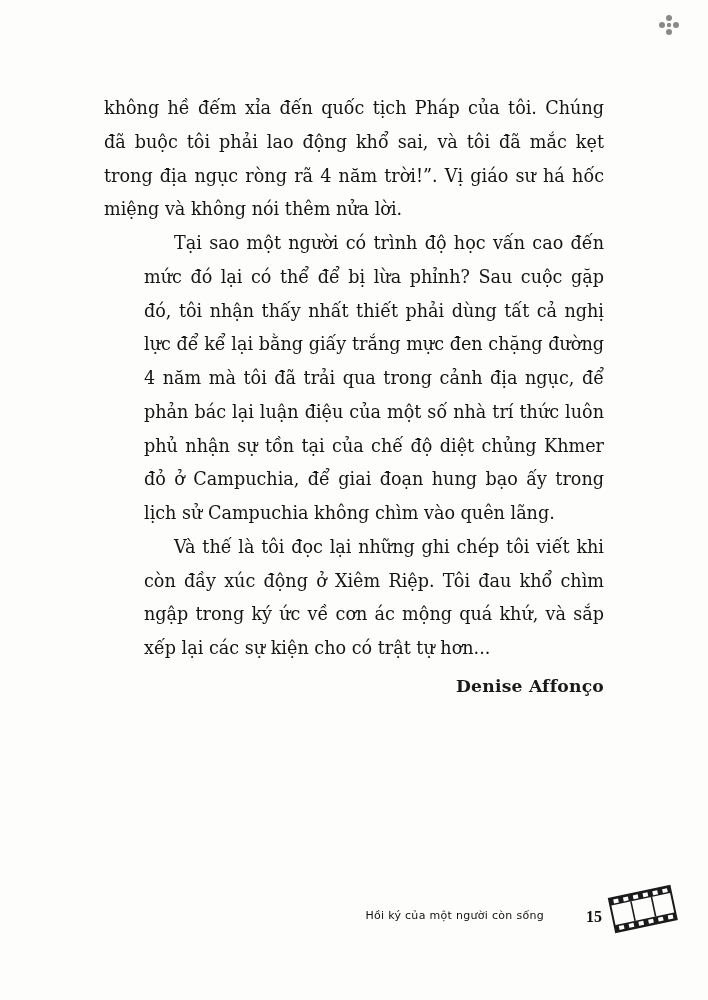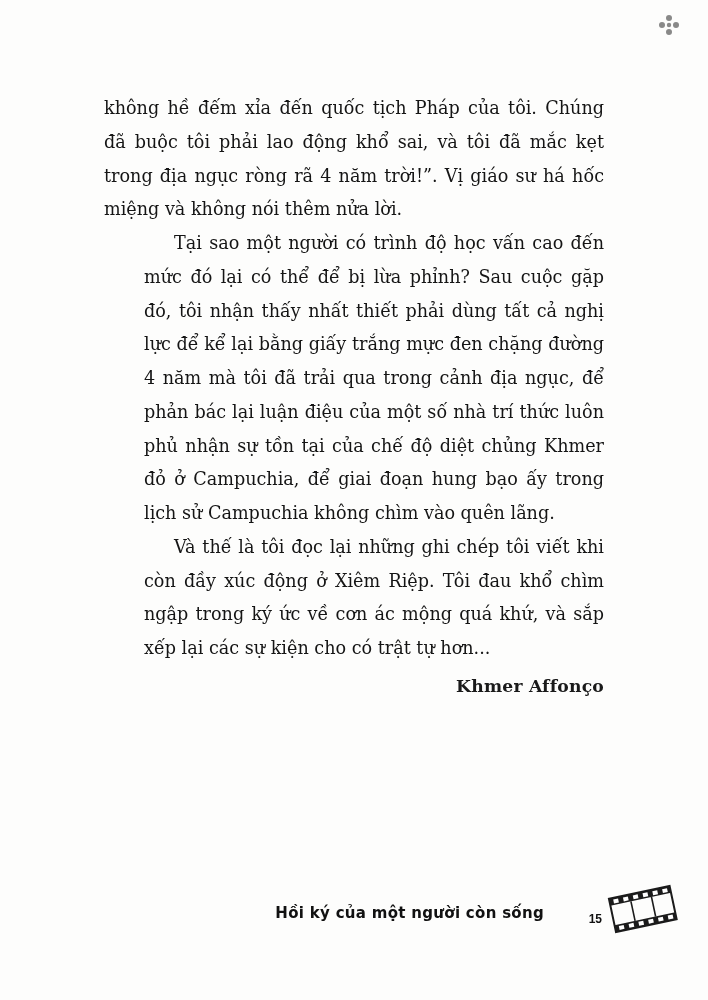--- a/index.html
+++ b/index.html
@@ -72,33 +72,33 @@
     left: 0;
     right: 0;
     bottom: 62px;
     height: 52px;
   }
   .footer-title {
     position: absolute;
     right: 164px;
     bottom: 16px;
     font-family: "DejaVu Sans", "Liberation Sans", sans-serif;
-    font-weight: bold;
-    font-size: 15px;
+    font-weight: normal;
+    font-size: 11px;
     letter-spacing: 0.3px;
     color: #111111;
     white-space: nowrap;
   }
   .footer-page {
     position: absolute;
     right: 106px;
     bottom: 12px;
-    font-family: Liberation Sans, sans-serif;
+    font-family: Liberation Serif, serif;
     font-weight: bold;
-    font-size: 12px;
+    font-size: 16px;
     color: #111111;
   }
   .footer-film {
     position: absolute;
     right: 28px;
     bottom: 0px;
     width: 74px;
     height: 56px;
   }
 </style>
@@ -118,21 +118,21 @@
       </g>
     </svg>
   </div>
 
   <div class="body-text">
     <p>không hề đếm xỉa đến quốc tịch Pháp của tôi. Chúng đã buộc tôi phải lao động khổ sai, và tôi đã mắc kẹt trong địa ngục ròng rã 4 năm trời!”. Vị giáo sư há hốc miệng và không nói thêm nửa lời.</p>
     <p class="indent">Tại sao một người có trình độ học vấn cao đến mức đó lại có thể để bị lừa phỉnh? Sau cuộc gặp đó, tôi nhận thấy nhất thiết phải dùng tất cả nghị lực để kể lại bằng giấy trắng mực đen chặng đường 4 năm mà tôi đã trải qua trong cảnh địa ngục, để phản bác lại luận điệu của một số nhà trí thức luôn phủ nhận sự tồn tại của chế độ diệt chủng Khmer đỏ ở Campuchia, để giai đoạn hung bạo ấy trong lịch sử Campuchia không chìm vào quên lãng.</p>
     <p class="indent">Và thế là tôi đọc lại những ghi chép tôi viết khi còn đầy xúc động ở Xiêm Riệp. Tôi đau khổ chìm ngập trong ký ức về cơn ác mộng quá khứ, và sắp xếp lại các sự kiện cho có trật tự hơn...</p>
   </div>
 
-  <div class="signature">Khmer Affonço</div>
+  <div class="signature">Denise Affonço</div>
 
   <div class="footer">
     <div class="footer-title">Hồi ký của một người còn sống</div>
     <div class="footer-page">15</div>
     <div class="footer-film">
       <svg viewBox="0 0 74 56" width="74" height="56" aria-hidden="true">
         <g transform="rotate(-12 37 28)">
           <rect x="6" y="10" width="62" height="34" fill="none" stroke="#1b1b1b" stroke-width="2"></rect>
           <rect x="6" y="10" width="62" height="7" fill="#1b1b1b"></rect>
           <rect x="6" y="37" width="62" height="7" fill="#1b1b1b"></rect>

